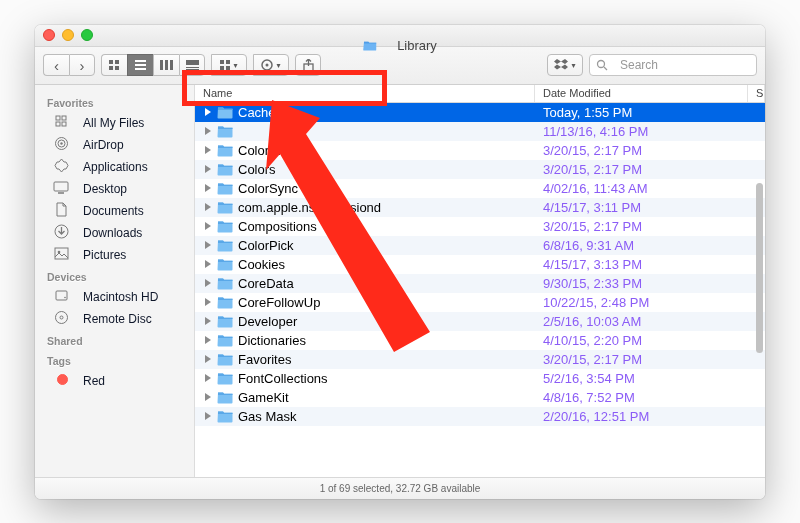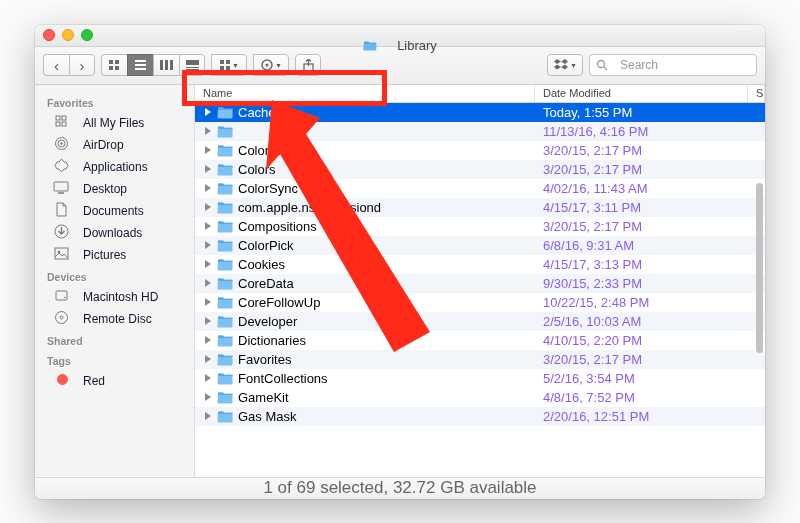--- a/index.html
+++ b/index.html
@@ -38,21 +38,21 @@
   .rows { flex: 1; overflow-y: auto; font-size: 13px; position: relative; }
   .row { height: 19px; display: flex; align-items: center; }
   .row.alt { background: #f2f6fb; }
   .row.selected { background: #0066e6; color: #fff; }
   .cell-name { flex: 0 0 340px; display: flex; align-items: center; gap: 4px; padding-left: 10px; }
   .cell-date { flex: 1; padding-left: 8px; color: #8b5cf6; }
   .row.selected .cell-date { color: #fff; }
   .disc { width: 0; height: 0; border-top: 4px solid transparent; border-bottom: 4px solid transparent; border-left: 6px solid #8b8b8b; margin-right: 2px; }
   .row.selected .disc { border-left-color: #fff; }
   .folder-icon { width: 17px; height: 14px; display: inline-block; }
-  .statusbar { height: 22px; border-top: 1px solid #d8d8d8; background: linear-gradient(#fafafa,#efefef); font-size: 17px; color: #666; display: flex; align-items: center; justify-content: center; }
+  .statusbar { height: 22px; border-top: 1px solid #d8d8d8; background: linear-gradient(#fafafa,#efefef); font-size: 10px; color: #666; display: flex; align-items: center; justify-content: center; }
   .scrollbar-fake { position: absolute; right: 2px; top: 80px; width: 7px; height: 170px; background: #c2c2c2; border-radius: 4px; }
   .highlight-box { position: absolute; border: 5px solid #ff2a1a; pointer-events: none; z-index: 50; top: 70px; left: 182px; width: 205px; height: 36px; }
   .arrow-overlay { position: absolute; z-index: 51; pointer-events: none; top: 100px; left: 260px; }
   svg { display: block; }
 </style>
 </head>
 <body>
 
 <div class="window">
 

